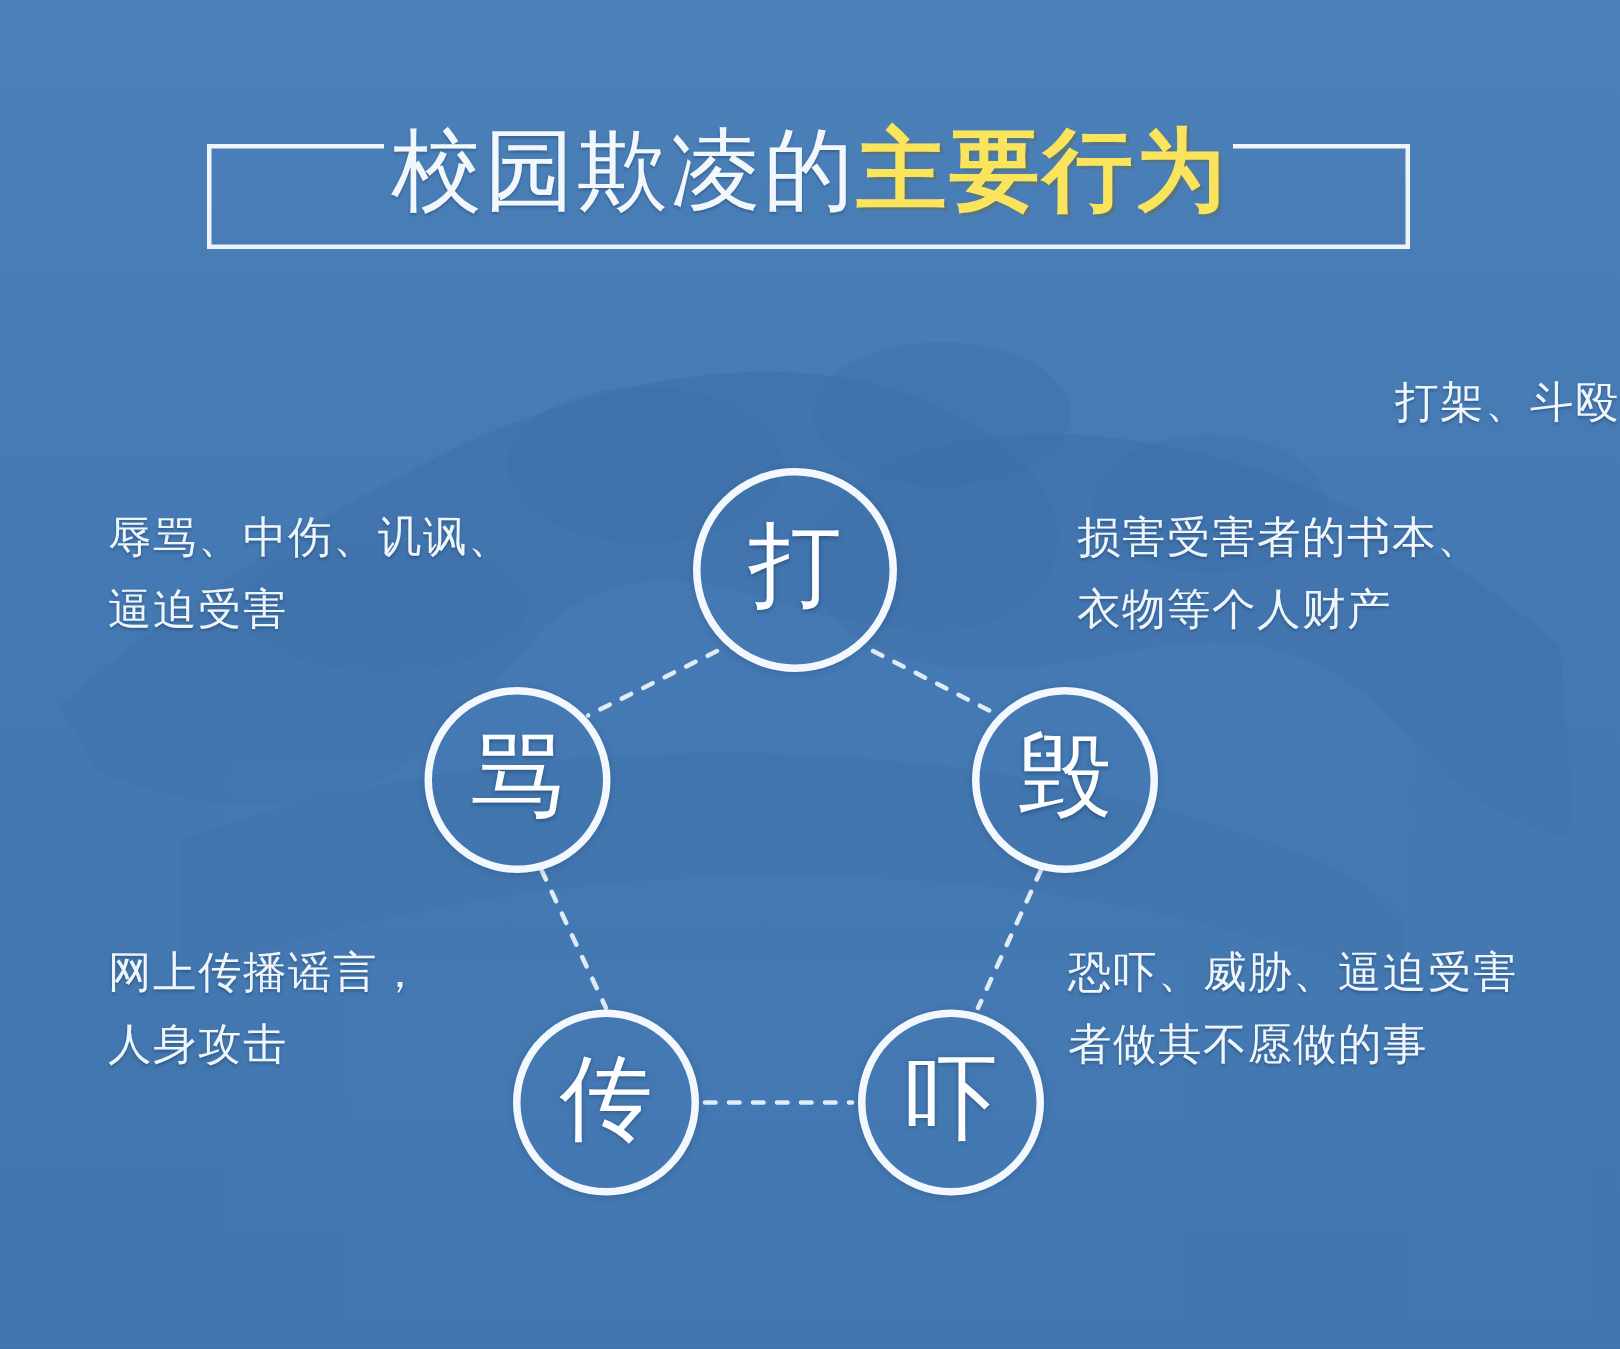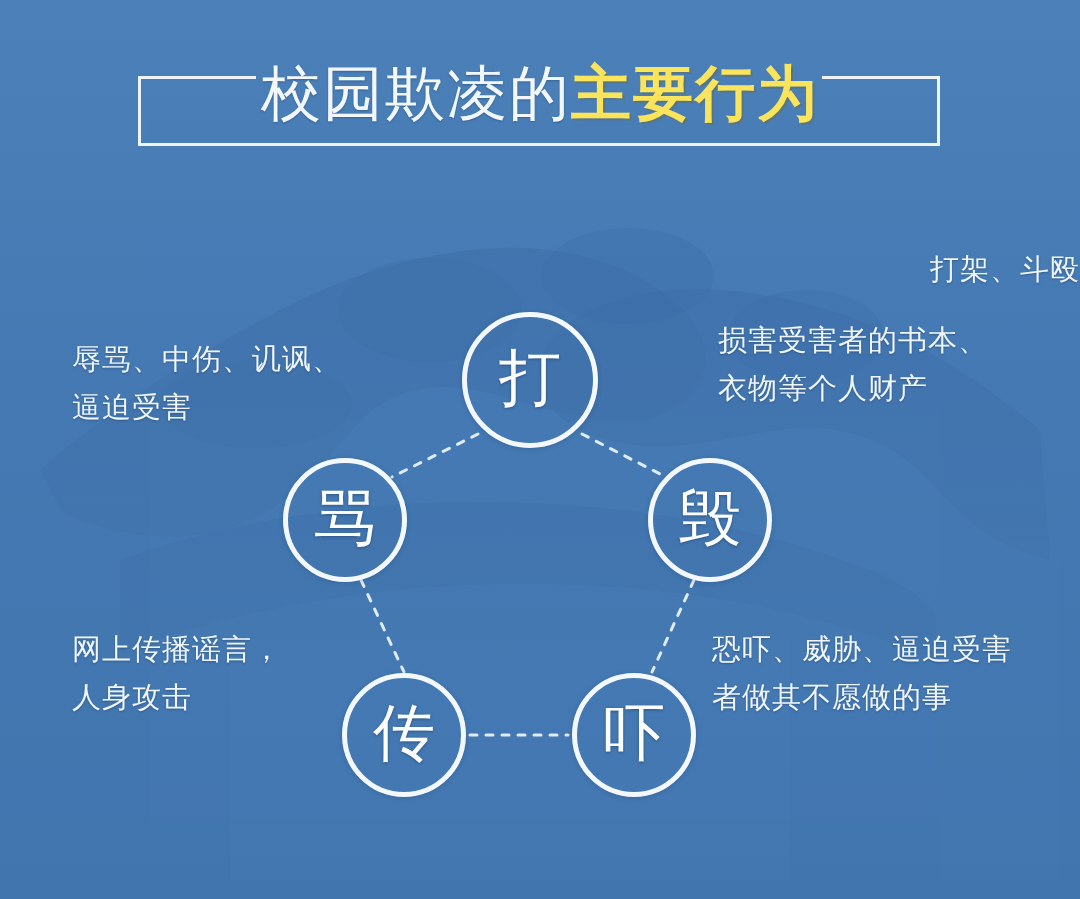--- a/index.html
+++ b/index.html
@@ -25,21 +25,21 @@
   .bg-art {
     position: absolute;
     inset: 0;
     pointer-events: none;
   }
 
   
   .title-wrap {
     position: absolute;
     left: 0;
-    top: 44px;
+    top: 64px;
     width: 854px;
     height: 130px;
   }
   .title-frame {
     position: absolute;
     left: 138px;
     top: 32px;
     width: 802px;
     height: 70px;
   }
@@ -116,21 +116,21 @@
     position: absolute;
     color: #eef5fb;
     font-size: 29px;
     line-height: 48px;
     letter-spacing: 1px;
     white-space: pre-line;
     text-shadow: 0 1px 2px rgba(18,46,80,.38);
   }
   .cap-top    { left: 0;    top: 245px; width: 1080px; text-align: right; }
   .cap-lt     { left: 72px; top: 335px; width: 380px; text-align: left; }
-  .cap-rt     { left: 718px; top: 316px; width: 360px; text-align: left; }
+  .cap-rt     { left: 718px; top: 335px; width: 360px; text-align: left; }
   .cap-lb     { left: 72px; top: 625px; width: 380px; text-align: left; }
   .cap-rb     { left: 712px; top: 625px; width: 370px; text-align: left; }
 </style>
 </head>
 <body>
 
 <div id="poster">
 
   <svg class="bg-art" width="1080" height="899" viewBox="0 0 1080 899" aria-hidden="true">
     <defs>

